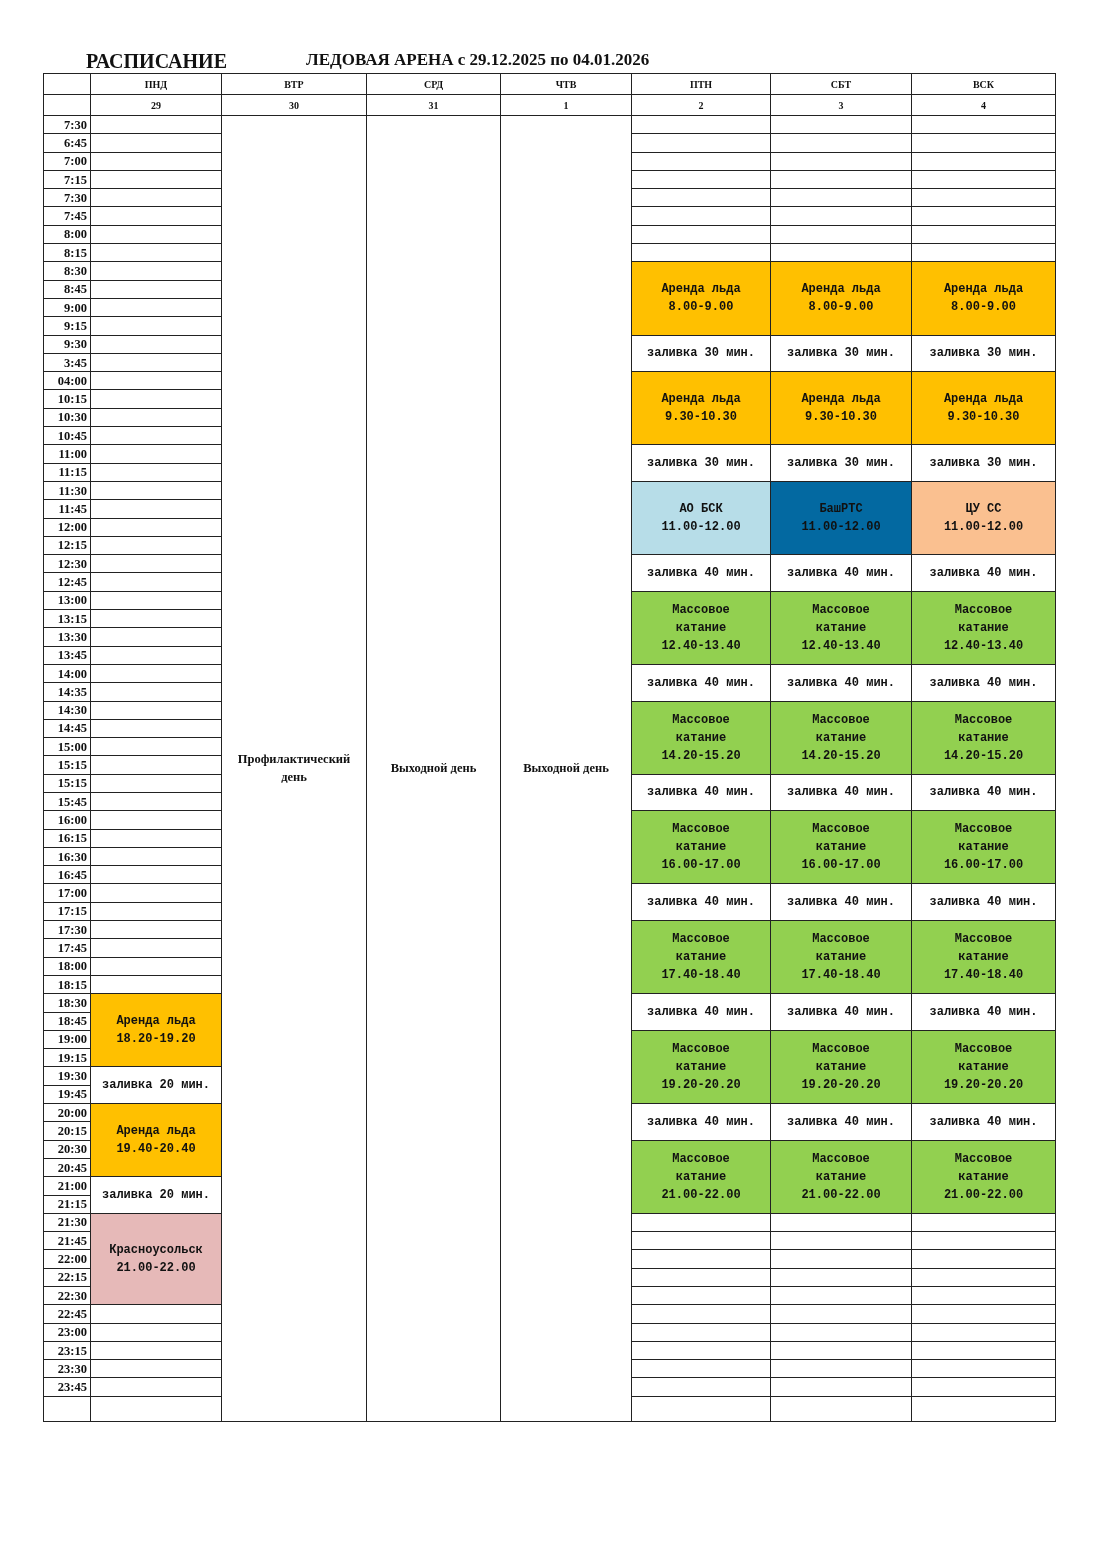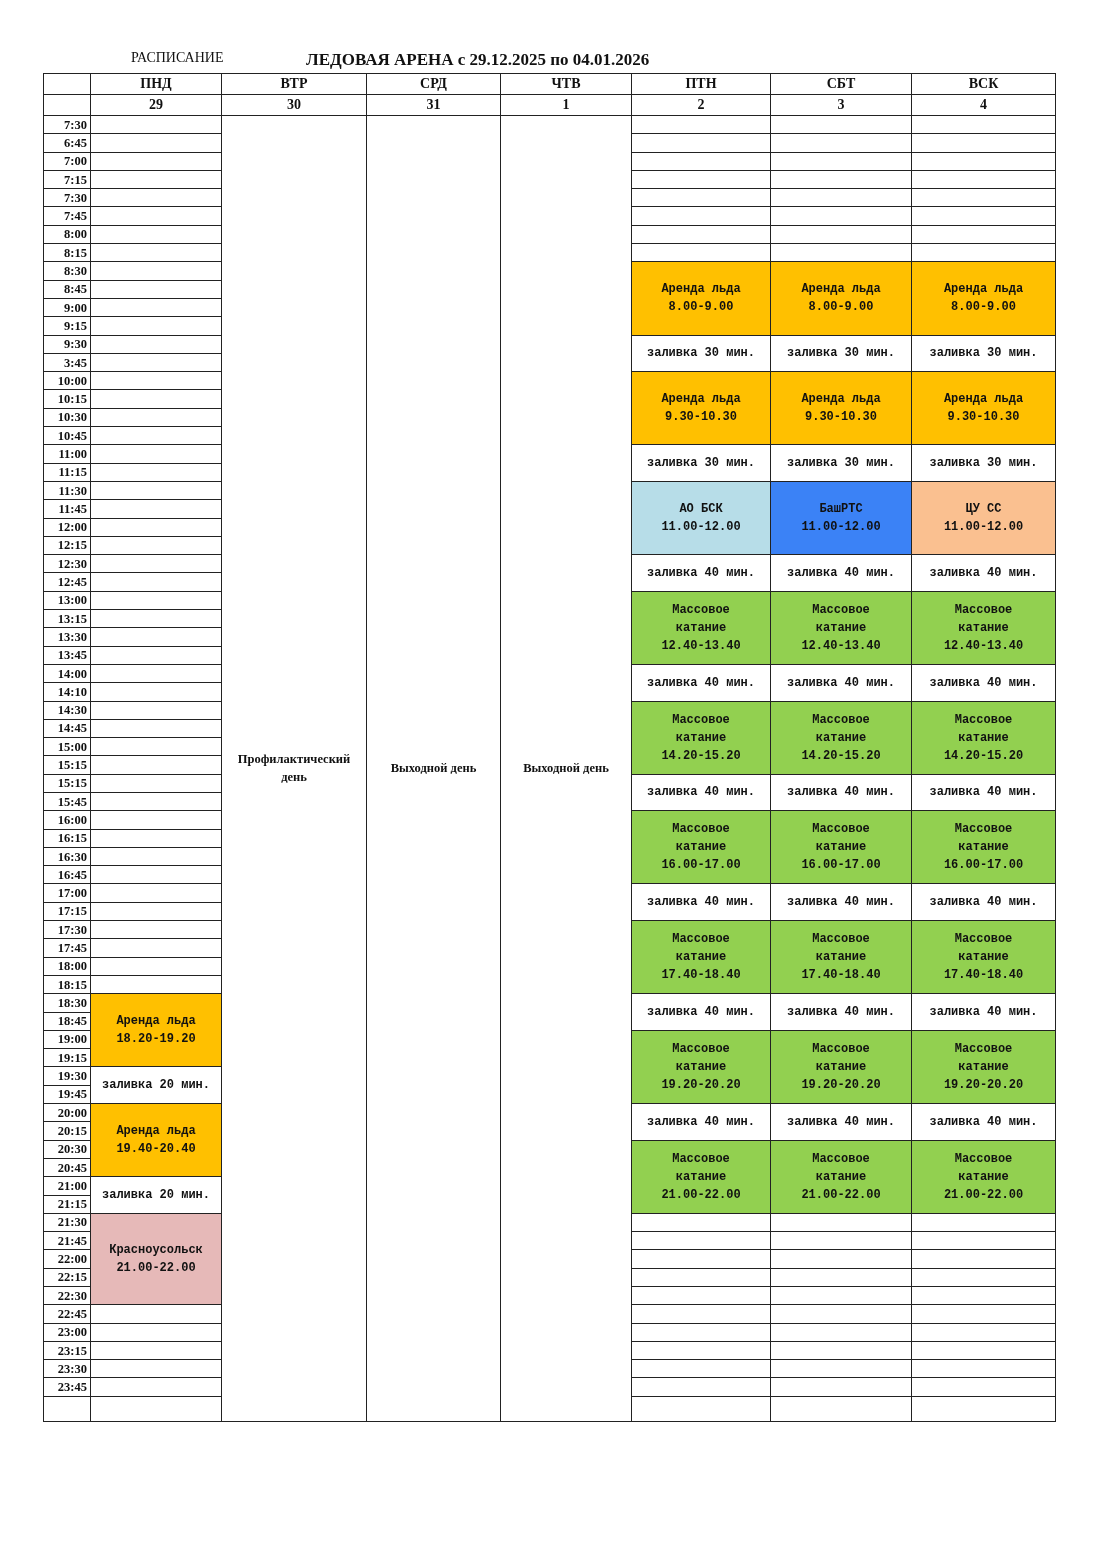--- a/index.html
+++ b/index.html
@@ -1,21 +1,21 @@
 <!DOCTYPE html>
 <html><head>
 <meta charset="utf-8">
 <style>
   html, body { margin:0; padding:0; background:#fff; }
   body { width:1100px; height:1556px; position:relative; font-family:"Liberation Serif", serif; color:#111; }
-  .title { position:absolute; top:50px; left:86px; font-weight:normal; font-size:14px;margin-left:45px; }
+  .title { position:absolute; top:50px; left:86px; font-weight:bold; font-size:20px; }
   .subtitle { position:absolute; top:50px; left:306px; font-weight:bold; font-size:17px; }
   table { position:absolute; top:73px; left:43px; border-collapse:collapse; table-layout:fixed; }
   td { border:1.3px solid #222; padding:0; font-weight:bold; text-align:center; vertical-align:middle; overflow:hidden; }
-  td.hd { height:20px; font-size:14px;margin-left:15px; }
+  td.hd { height:20px; font-size:10px;margin-left:15px; }
   td.time { text-align:right; padding-right:3px; font-size:12.5px; height:17.3px; line-height:16px; }
   td.blk { font-size:12px; line-height:18px;font-family:Liberation Mono, monospace; }
   td.big { font-size:12.5px; line-height:18px; }
   td.tail { height:24px; }
 </style>
 </head>
 <body>
 
 <div class="title">РАСПИСАНИЕ</div>
 <div class="subtitle">ЛЕДОВАЯ АРЕНА с  29.12.2025 по 04.01.2026</div>
@@ -156,21 +156,21 @@
         </td>
         <td class="blk" rowspan="2" style="background: rgb(255, 255, 255);">
           <div>заливка 30 мин.</div>
         </td>
       </tr>
       <tr>
         <td class="time">3:45</td>
         <td></td>
       </tr>
       <tr>
-        <td class="time">10:00</td>
+        <td class="time">04:00</td>
         <td></td>
         <td class="blk" rowspan="4" style="background: rgb(255, 192, 0);">
           <div>Аренда льда</div>
           <div>9.30-10.30</div>
         </td>
         <td class="blk" rowspan="4" style="background: rgb(255, 192, 0);">
           <div>Аренда льда</div>
           <div>9.30-10.30</div>
         </td>
         <td class="blk" rowspan="4" style="background: rgb(255, 192, 0);">
@@ -207,21 +207,21 @@
         <td class="time">11:15</td>
         <td></td>
       </tr>
       <tr>
         <td class="time">11:30</td>
         <td></td>
         <td class="blk" rowspan="4" style="background: rgb(183, 221, 232);">
           <div>АО БСК</div>
           <div>11.00-12.00</div>
         </td>
-        <td class="blk" rowspan="4" style="background: #3b82f6;">
+        <td class="blk" rowspan="4" style="background: #0369a1;">
           <div>БашРТС</div>
           <div>11.00-12.00</div>
         </td>
         <td class="blk" rowspan="4" style="background: rgb(250, 192, 144);">
           <div>ЦУ СС</div>
           <div>11.00-12.00</div>
         </td>
       </tr>
       <tr>
         <td class="time">11:45</td>
@@ -290,21 +290,21 @@
           <div>заливка 40 мин.</div>
         </td>
         <td class="blk" rowspan="2" style="background: rgb(255, 255, 255);">
           <div>заливка 40 мин.</div>
         </td>
         <td class="blk" rowspan="2" style="background: rgb(255, 255, 255);">
           <div>заливка 40 мин.</div>
         </td>
       </tr>
       <tr>
-        <td class="time">14:10</td>
+        <td class="time">14:35</td>
         <td></td>
       </tr>
       <tr>
         <td class="time">14:30</td>
         <td></td>
         <td class="blk" rowspan="4" style="background: rgb(146, 208, 80);">
           <div>Массовое</div>
           <div>катание</div>
           <div>14.20-15.20</div>
         </td>

